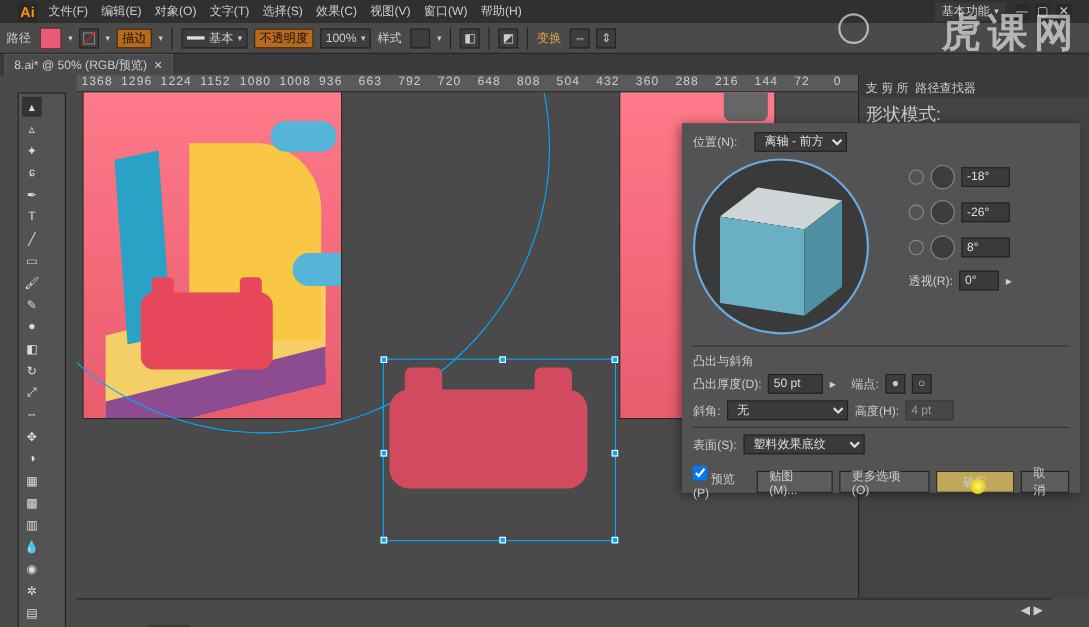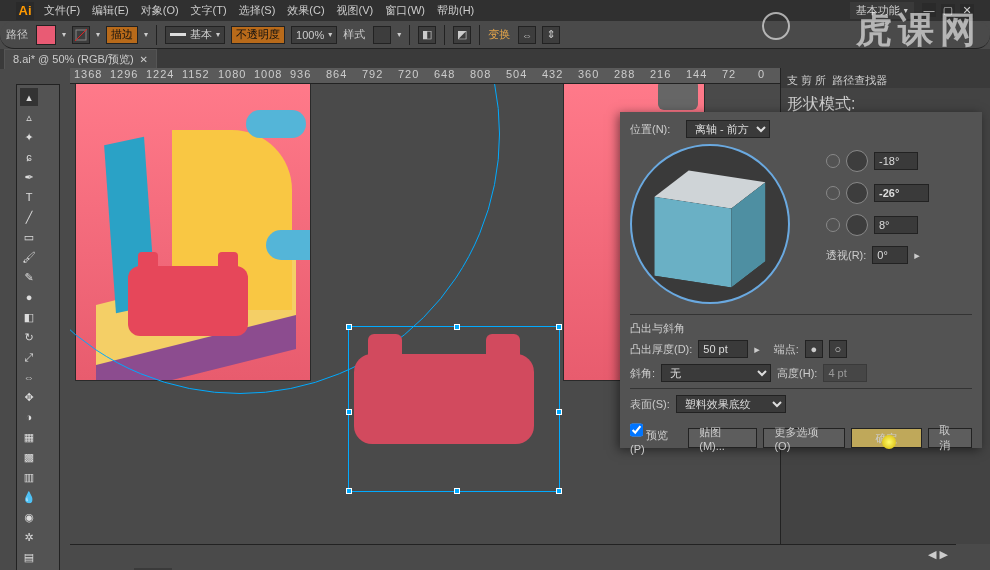--- a/index.html
+++ b/index.html
@@ -5,21 +5,21 @@
 * { margin:0; padding:0; box-sizing:border-box; font-family:"Microsoft YaHei",sans-serif; font-size:11px; color:#ccc; }
 body { width:990px; height:570px; background:#4a4a4a; overflow:hidden; position:relative; }
 .appbar { height:21px; background:#303030; display:flex; align-items:center; padding:0 16px; }
 .appbar .logo { width:18px; height:18px; background:#2a2a2a; display:flex; align-items:center; justify-content:center; color:#ff9a00; font-weight:bold; font-size:13px; margin-right:6px; }
 .menu { display:flex; gap:4px; }
 .menu span { padding:2px 4px; cursor:default; }
 .topright { margin-left:auto; display:flex; align-items:center; gap:6px; }
 .topright .dd { background:#3a3a3a; padding:1px 6px; display:flex; align-items:center; gap:4px; }
 .wincontrols span { width:14px; height:14px; display:inline-flex; align-items:center; justify-content:center; background:#2a2a2a; margin-left:2px; }
 
-.optbar { height:28px; background:#4a4a4a; border-bottom:1px solid #222; display:flex; align-items:center; padding:12px 6px; gap:6px;border-radius:14px; }
+.optbar { height:28px; background:#4a4a4a; border-bottom:1px solid #222; display:flex; align-items:center; padding:12px 6px; gap:6px; }
 .optbar .lbl { margin-right:2px; font-size:11px; }
 .swatch { width:20px; height:20px; background:#e95b74; border:1px solid #222; }
 .icoslot { width:18px; height:18px; background:#3d3d3d; display:flex; align-items:center; justify-content:center; border:1px solid #222; }
 .field { height:18px; background:#3d3d3d; border:1px solid #222; padding:0 4px; display:flex; align-items:center; gap:4px; }
 .field.orange { background:#b86a1a; color:#111; }
 .field.strokeprev { width:60px; }
 .field .strokeline { flex:1; height:3px; background:#ddd; }
 .chev { font-size:8px; }
 .sep { width:1px; height:20px; background:#222; margin:0 2px; }
 
@@ -162,21 +162,21 @@
 </div>
 
 <div class="tabbar">
   <div class="doctab">
     <span>8.ai* @ 50% (RGB/预览)</span>
     <span class="x">✕</span>
   </div>
 </div>
 
 <div class="ruler-h">
-  <span>1368</span><span>1296</span><span>1224</span><span>1152</span><span>1080</span><span>1008</span><span>936</span><span>864</span><span>792</span><span>720</span><span>648</span><span>808</span><span>504</span><span>432</span><span>360</span><span>288</span><span>216</span><span>144</span><span>72</span><span>0</span>
+  <span>1368</span><span>1296</span><span>1224</span><span>1152</span><span>1080</span><span>1008</span><span>936</span><span>663</span><span>792</span><span>720</span><span>648</span><span>808</span><span>504</span><span>432</span><span>360</span><span>288</span><span>216</span><span>144</span><span>72</span><span>0</span>
 </div>
 
 <div class="toolbox">
   <div class="tool sel">▴</div>
   <div class="tool">▵</div>
   <div class="tool">✦</div>
   <div class="tool">ɕ</div>
   <div class="tool">✒</div>
   <div class="tool">T</div>
   <div class="tool">╱</div>
@@ -275,21 +275,21 @@
       </div>
       <div class="angles">
         <div class="angline">
             <span class="ico"></span>
             <span class="knob"></span>
             <input style="width: 44px;" value="-18°">
           </div>
         <div class="angline">
             <span class="ico"></span>
             <span class="knob"></span>
-            <input style="width: 55px; font-weight: bold;" value="-26°">
+            <input style="width: 44px;" value="-26°">
           </div>
         <div class="angline">
             <span class="ico"></span>
             <span class="knob"></span>
             <input style="width: 44px;" value="8°">
           </div>
         <div class="angline">
             <span class="flabel">透视(R):</span>
             <input style="width: 36px;" value="0°">
             <span>▸</span>

